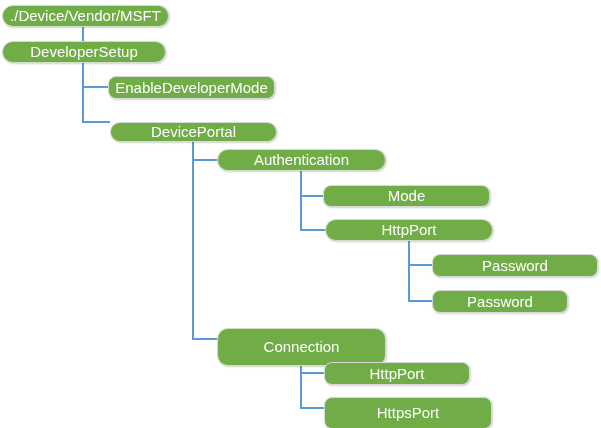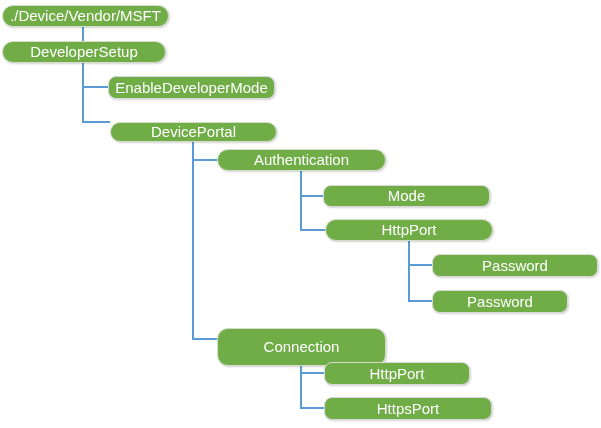--- a/index.html
+++ b/index.html
@@ -64,15 +64,15 @@
   <div class="node pill" style="left:2px;top:41px;width:164px;height:22px">DeveloperSetup</div>
   <div class="node rect" style="left:108px;top:76px;width:167px;height:23px">EnableDeveloperMode</div>
   <div class="node pill" style="left:110px;top:122px;width:167px;height:20px">DevicePortal</div>
   <div class="node pill" style="left:217px;top:149px;width:169px;height:22px">Authentication</div>
   <div class="node rect" style="left:323px;top:185px;width:167px;height:22px">Mode</div>
   <div class="node pill" style="left:325px;top:219px;width:168px;height:22px">HttpPort</div>
   <div class="node rect" style="left:432px;top:254px;width:166px;height:23px">Password</div>
   <div class="node rect" style="left:432px;top:290px;width:136px;height:23px">Password</div>
   <div class="node pill" style="left:217px;top:328px;width:169px;height:38px">Connection</div>
   <div class="node rect" style="left:324px;top:362px;width:146px;height:23px">HttpPort</div>
-  <div class="node rect" style="left:324px;top:397px;width:168px;height:23px">HttpsPort</div>
+  <div class="node rect" style="left:324px;top:397px;width:168px;height:32px">HttpsPort</div>
 
 </div>
 
 </body></html>

